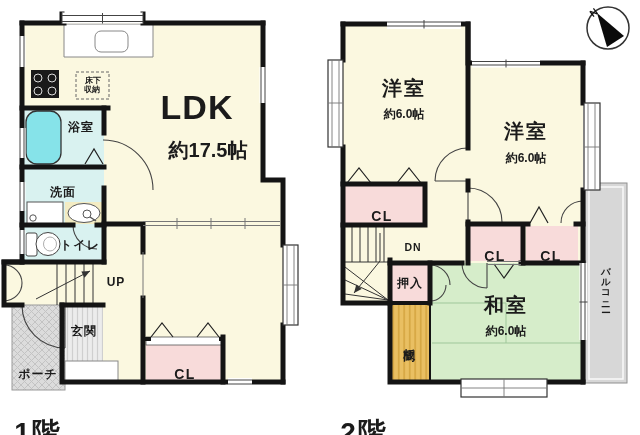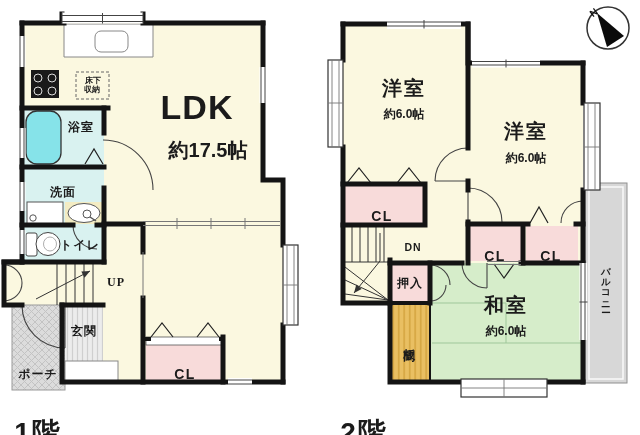--- a/index.html
+++ b/index.html
@@ -218,21 +218,21 @@
     <polygon points="597,13 607,47 624,36" fill="#0a0a0a"></polygon>
     <text x="594" y="16" font-size="10" font-weight="bold" fill="#111" text-anchor="middle" transform="rotate(-38 594 13)">N</text>
   </g>
 </svg>
 
 <div class="lbl" style="left:197px;top:107px;font-size:34px;font-weight:700;">LDK</div>
 <div class="lbl size" style="left:197px;top:150px;font-size:20px;margin-left:11px;">約17.5帖</div>
 <div class="lbl small" style="left:81px;top:127px;">浴室</div>
 <div class="lbl small" style="left:63px;top:192px;">洗面</div>
 <div class="lbl small" style="left:80px;top:245px;">トイレ</div>
-<div class="lbl" style="left:116px;top:282px;font-size:12px;font-family:Liberation Serif, serif;">UP</div>
+<div class="lbl" style="left:116px;top:282px;font-size:12px;">UP</div>
 <div class="lbl small" style="left:84px;top:331px;">玄関</div>
 <div class="lbl small" style="left:38px;top:374px;">ポーチ</div>
 <div class="lbl cl" style="left:185px;top:362px;">CL</div>
 <div class="lbl tiny" style="left:93px;top:81px;">床下</div>
 <div class="lbl tiny" style="left:92px;top:90px;">収納</div>
 <div class="lbl floor" style="left:38px;top:413px;">1階</div>
 
 <div class="lbl room" style="left:404px;top:88px;">洋室</div>
 <div class="lbl size" style="left:404px;top:114px;">約6.0帖</div>
 <div class="lbl room" style="left:526px;top:131px;">洋室</div>

